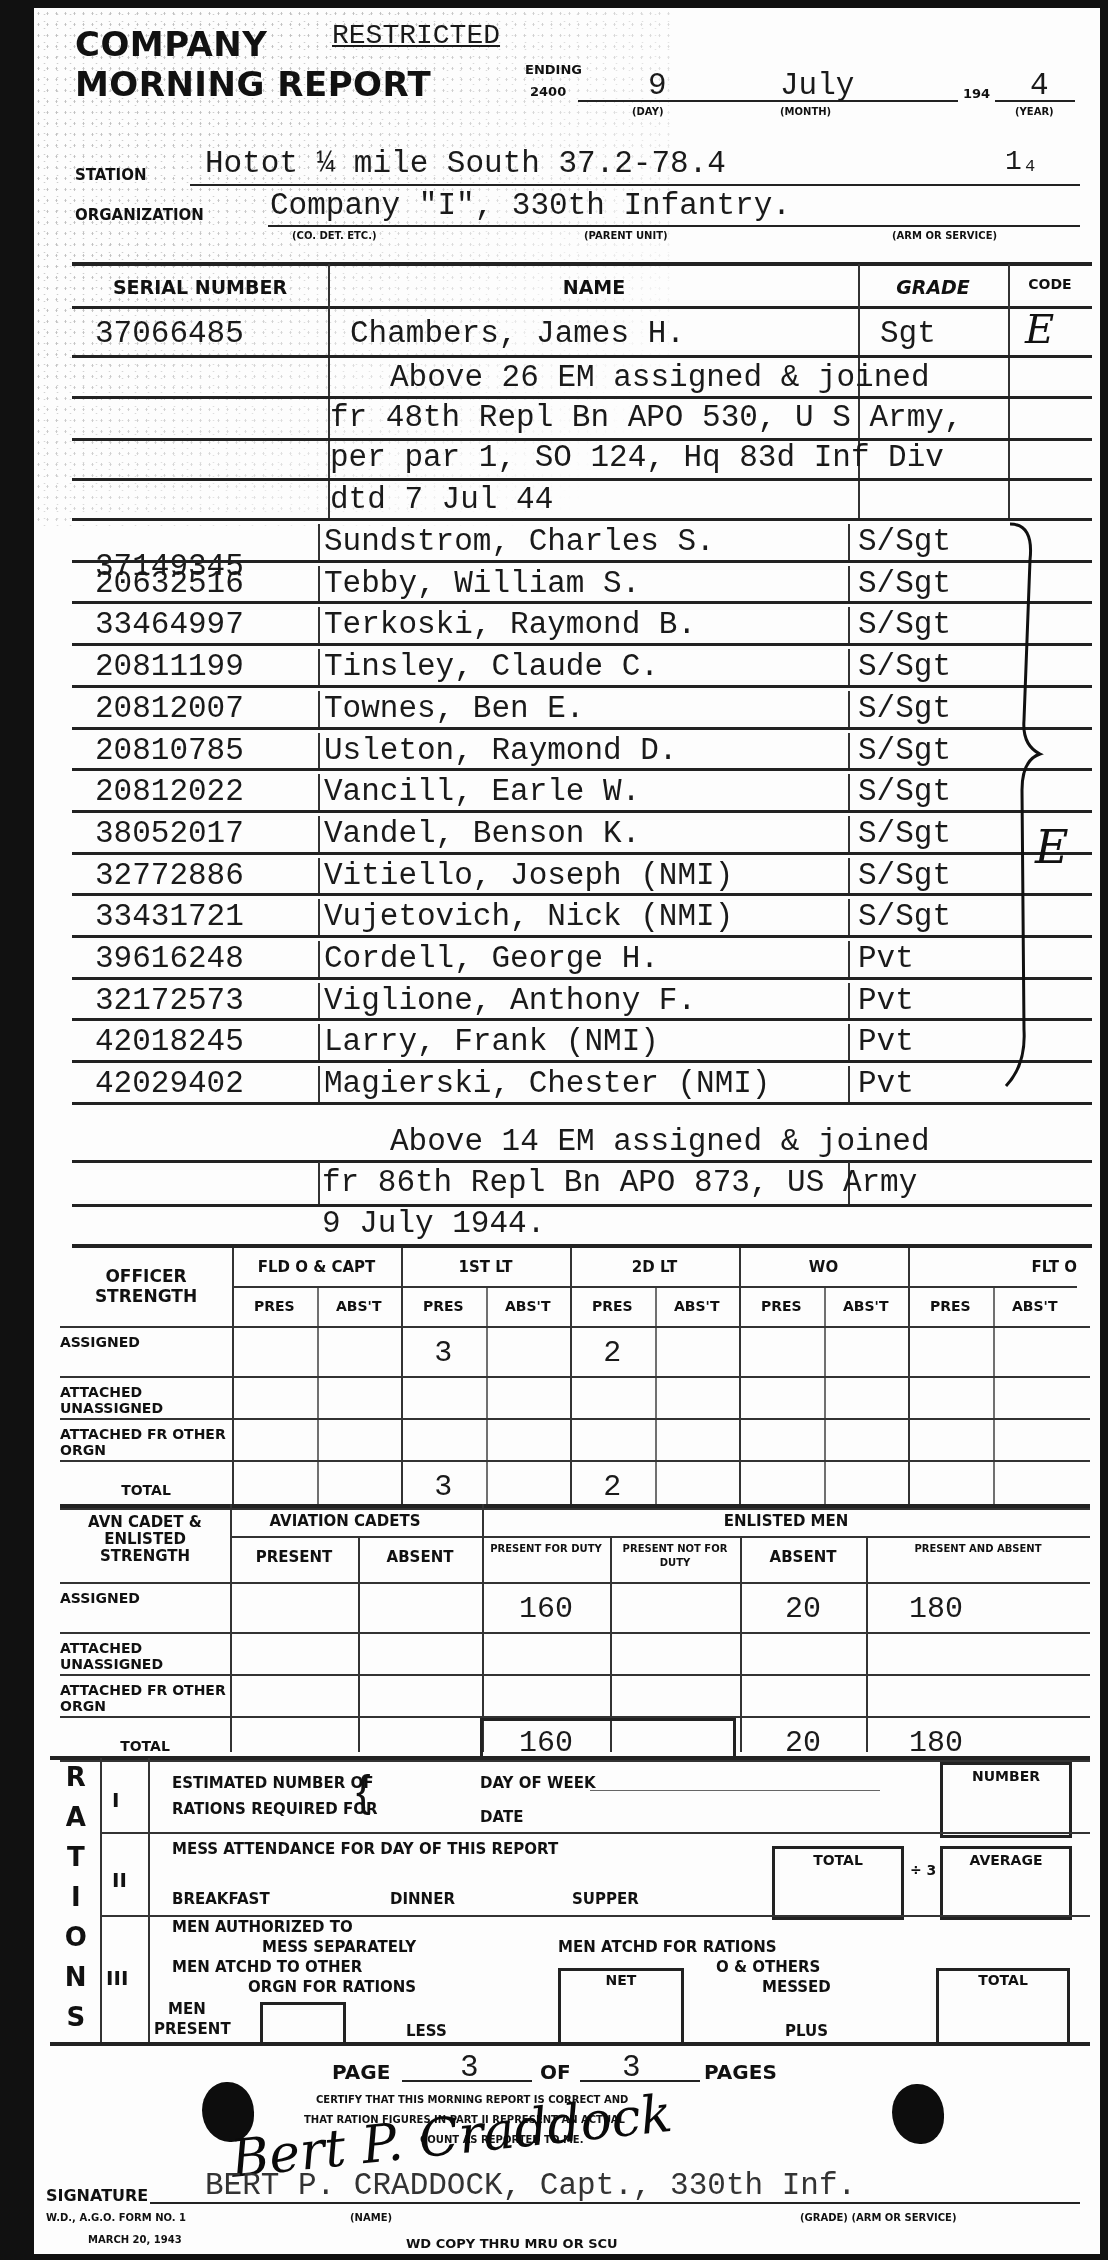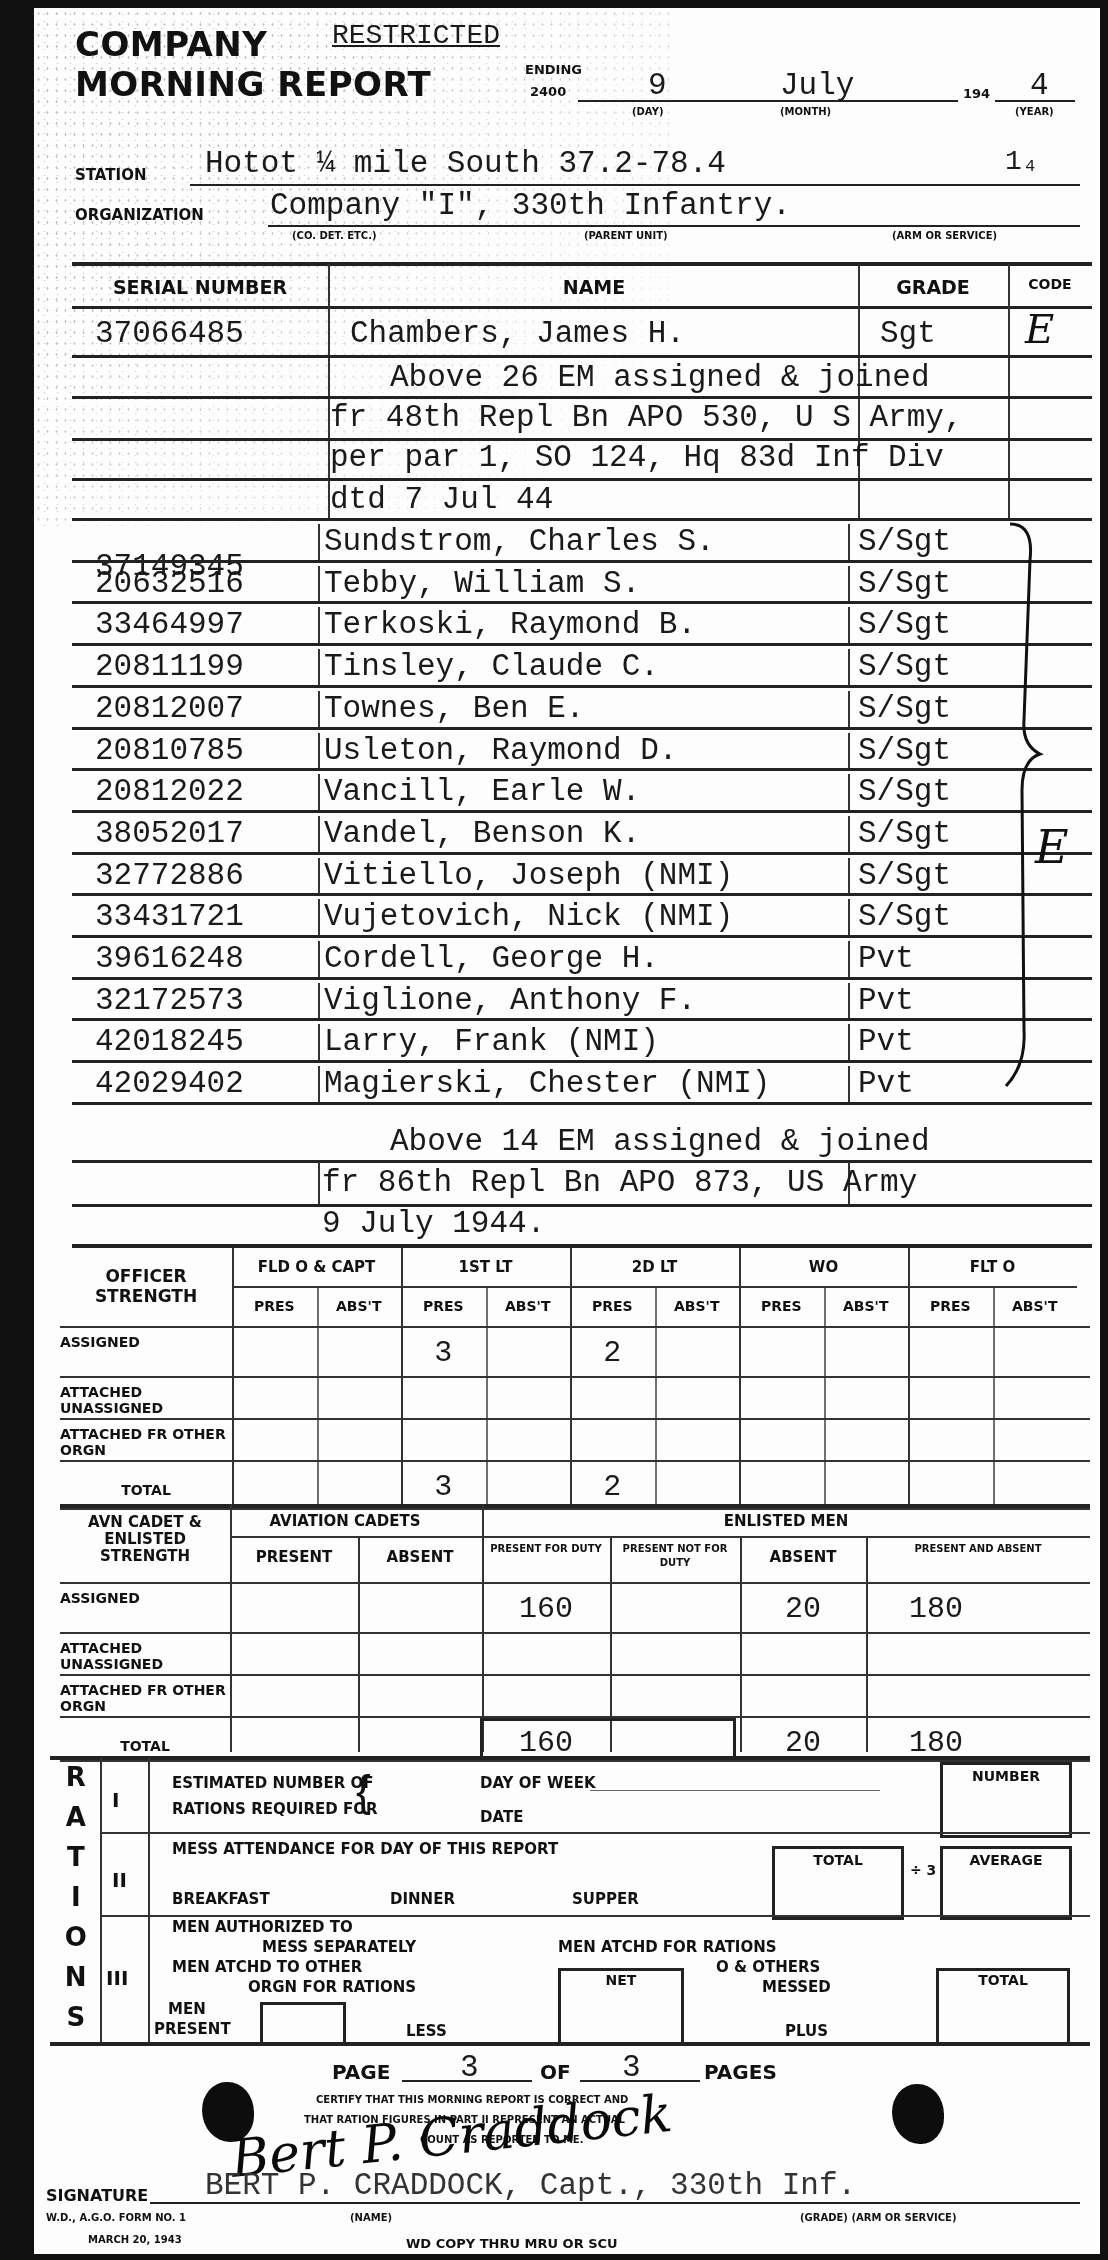--- a/index.html
+++ b/index.html
@@ -58,21 +58,21 @@
 <div class="abs tiny" style="left:584px;top:230px;">(PARENT UNIT)</div>
 <div class="abs tiny" style="left:892px;top:230px;">(ARM OR SERVICE)</div>
 
 <div class="hline" style="left:72px;top:262px;width:1020px;height:4px;"></div>
 <div class="hline" style="left:72px;top:306px;width:1020px;"></div>
 <div class="vline" style="left:328px;top:264px;height:254px;"></div>
 <div class="vline" style="left:858px;top:264px;height:254px;"></div>
 <div class="vline" style="left:1008px;top:264px;height:254px;"></div>
 <div class="abs lbl center" style="left:72px;top:276px;width:256px;font-size:19px;">SERIAL NUMBER</div>
 <div class="abs lbl center" style="left:330px;top:276px;width:528px;font-size:19px;">NAME</div>
-<div class="abs lbl center" style="left:860px;top:276px;width:146px;font-size:19px;">GRADE</div>
+<div class="abs lbl center" style="left:860px;top:276px;width:146px;font-size:19px;font-style:italic;">GRADE</div>
 <div class="abs lbl center" style="left:1010px;top:276px;width:80px;font-size:14px;">CODE</div>
 
 <div>
   <div class="abs type" style="left:95px;top:316px;">37066485</div>
   <div class="abs type" style="left:350px;top:316px;">Chambers, James H.</div>
   <div class="abs type" style="left:880px;top:316px;">Sgt</div>
   <div class="abs" style="left:1025px;top:306px;font-family:'DejaVu Serif',serif;font-style:italic;font-size:40px;">E</div>
 </div>
 <div class="hline" style="left:72px;top:355px;width:1020px;"></div>
 <div class="abs type" style="left:390px;top:360px;">Above 26 EM assigned &amp; joined</div>
@@ -229,21 +229,21 @@
     <div class="abs lbl center" style="left:570px;top:1258px;width:169px;font-size:15px;">2D LT</div>
     <div class="abs lbl center" style="left:570px;top:1298px;width:84.5px;font-size:14px;">PRES</div>
     <div class="vline" style="left:654.5px;top:1286px;height:222px;opacity:.7;"></div>
     <div class="abs lbl center" style="left:654.5px;top:1298px;width:84.5px;font-size:14px;">ABS'T</div>
     <div class="vline" style="left:739px;top:1248px;height:260px;"></div>
     <div class="abs lbl center" style="left:739px;top:1258px;width:169px;font-size:15px;">WO</div>
     <div class="abs lbl center" style="left:739px;top:1298px;width:84.5px;font-size:14px;">PRES</div>
     <div class="vline" style="left:823.5px;top:1286px;height:222px;opacity:.7;"></div>
     <div class="abs lbl center" style="left:823.5px;top:1298px;width:84.5px;font-size:14px;">ABS'T</div>
     <div class="vline" style="left:908px;top:1248px;height:260px;"></div>
-    <div class="abs lbl center" style="left:908px;top:1258px;width:169px;font-size:15px;">FLT O</div>
+    <div class="abs lbl center" style="left:908px;top:1258px;width:169px;font-size:15px;text-align:right;">FLT O</div>
     <div class="abs lbl center" style="left:908px;top:1298px;width:84.5px;font-size:14px;">PRES</div>
     <div class="vline" style="left:992.5px;top:1286px;height:222px;opacity:.7;"></div>
     <div class="abs lbl center" style="left:992.5px;top:1298px;width:84.5px;font-size:14px;">ABS'T</div>
     <div class="hline thin" style="left:232px;top:1286px;width:845px;"></div>
     <div class="hline thin" style="left:60px;top:1326px;width:1030px;"></div>
     <div class="abs lbl" style="left:60px;top:1334px;width:172px;font-size:14px;line-height:16px;white-space:normal;">ASSIGNED</div>
     <div class="abs type center" style="left:232px;top:1336px;width:84.5px;font-size:30px;"></div>
     <div class="abs type center" style="left:316.5px;top:1336px;width:84.5px;font-size:30px;"></div>
     <div class="abs type center" style="left:401px;top:1336px;width:84.5px;font-size:30px;">3</div>
     <div class="abs type center" style="left:485.5px;top:1336px;width:84.5px;font-size:30px;"></div>

